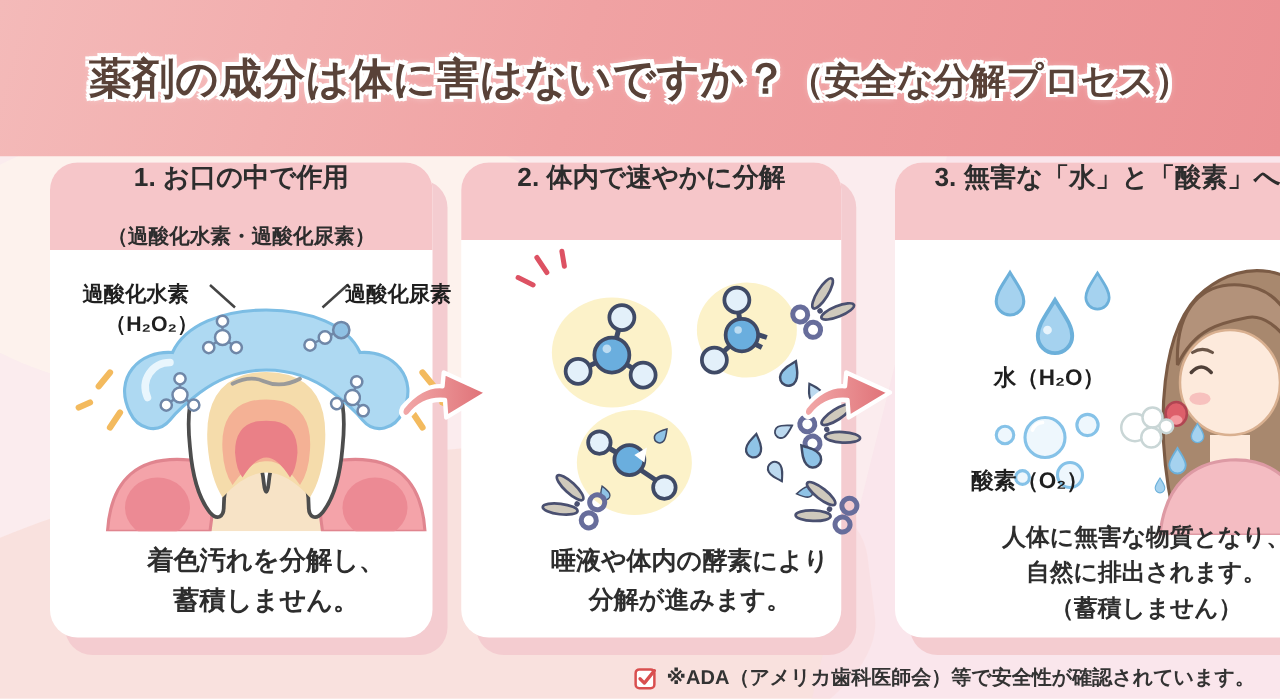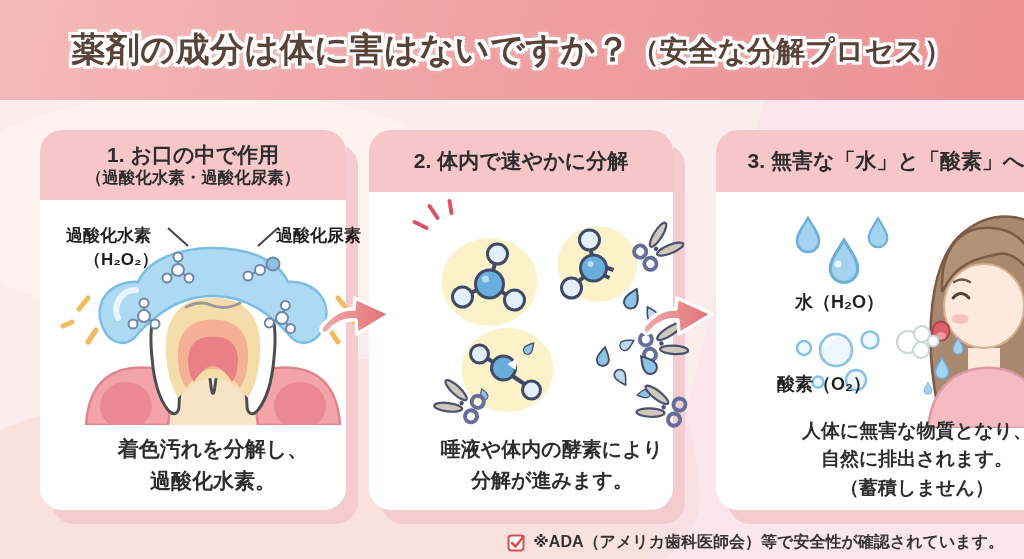--- a/index.html
+++ b/index.html
@@ -6,37 +6,37 @@
   body{font-family:"Liberation Sans","DejaVu Sans",sans-serif;}
   .stage{position:relative;width:1024px;height:559px;background:#fbecee;overflow:hidden;}
 
   
   .bg-wash{position:absolute;pointer-events:none;}
   .wash1{left:-60px;top:92px;width:540px;height:230px;background:#fdf6ec;border-radius:48%;opacity:.65;}
   .wash2{left:-120px;bottom:-110px;width:820px;height:300px;background:#f7d9d2;border-radius:42%;opacity:.55;transform:rotate(-7deg);}
   .wash3{right:-140px;top:80px;width:460px;height:520px;background:#f9e0e9;opacity:.5;transform:skewX(-14deg);}
 
   
-  .banner{position:absolute;left:0;top:0;width:1024px;height:100px;
+  .banner{position:absolute;left:0;top:0;width:1024px;height:125px;
     background:linear-gradient(105deg,#f4bab9 0%,#f0a2a3 45%,#eb9093 100%);
     display:flex;align-items:center;justify-content:center;}
   .banner h1{margin:0;font-weight:bold;color:#594238;white-space:nowrap;
     text-shadow:-3px -3px 0 #fff,3px -3px 0 #fff,-3px 3px 0 #fff,3px 3px 0 #fff,
                  -3px 0 0 #fff,3px 0 0 #fff,0 -3px 0 #fff,0 3px 0 #fff,0 0 7px #fff;}
   .title-main{font-size:34px;letter-spacing:.5px;}
   .title-sub{font-size:29px;letter-spacing:0;}
 
   
   .card{position:absolute;top:130px;height:380px;background:#fff;border-radius:22px;
     box-shadow:12px 14px 0 #f4ccd0;}
   .card1{left:40px;width:306px;}
   .card2{left:369px;width:304px;}
   .card3{left:716px;width:340px;}
   .card-header{background:#f6c6c9;border-radius:22px 22px 0 0;display:flex;flex-direction:column;
-    align-items:center;justify-content:center;color:#2d2d2d;}
+    align-items:center;justify-content:space-between;color:#2d2d2d;}
   .card1 .card-header{height:70px;}
   .card2 .card-header,.card3 .card-header{height:62px;}
   .card-title{font-size:21px;font-weight:bold;line-height:1.2;}
   .card-subtitle{font-size:16.5px;font-weight:bold;line-height:1.25;}
   .card-body{position:relative;width:100%;}
   .card1 .card-body{height:310px;margin-left:20px;}
   .card2 .card-body,.card3 .card-body{height:318px;margin-left:31px;}
   .illus{position:absolute;left:0;right:0;}
   .card1 .illus{top:10px;height:215px;}
   .card2 .illus,.card3 .illus{top:6px;height:230px;}
@@ -161,21 +161,21 @@
               <path d="M294,112 L303,116"></path>
               <path d="M270,120 L278,132"></path>
           </g>
         </svg>
         <div class="lbl lbl-h2o2-name">過酸化水素</div>
         <div class="lbl lbl-h2o2-formula">（H₂O₂）</div>
         <div class="lbl lbl-urea">過酸化尿素</div>
       </div>
       <div class="caption">
         <div>着色汚れを分解し、</div>
-        <div>過酸化水素。</div>
+        <div>蓄積しません。</div>
       </div>
     </div>
   </section>
 
   <section class="card card2">
     <div class="card-header">
       <div class="card-title">2. 体内で速やかに分解</div>
     </div>
     <div class="card-body">
       <div class="illus">

